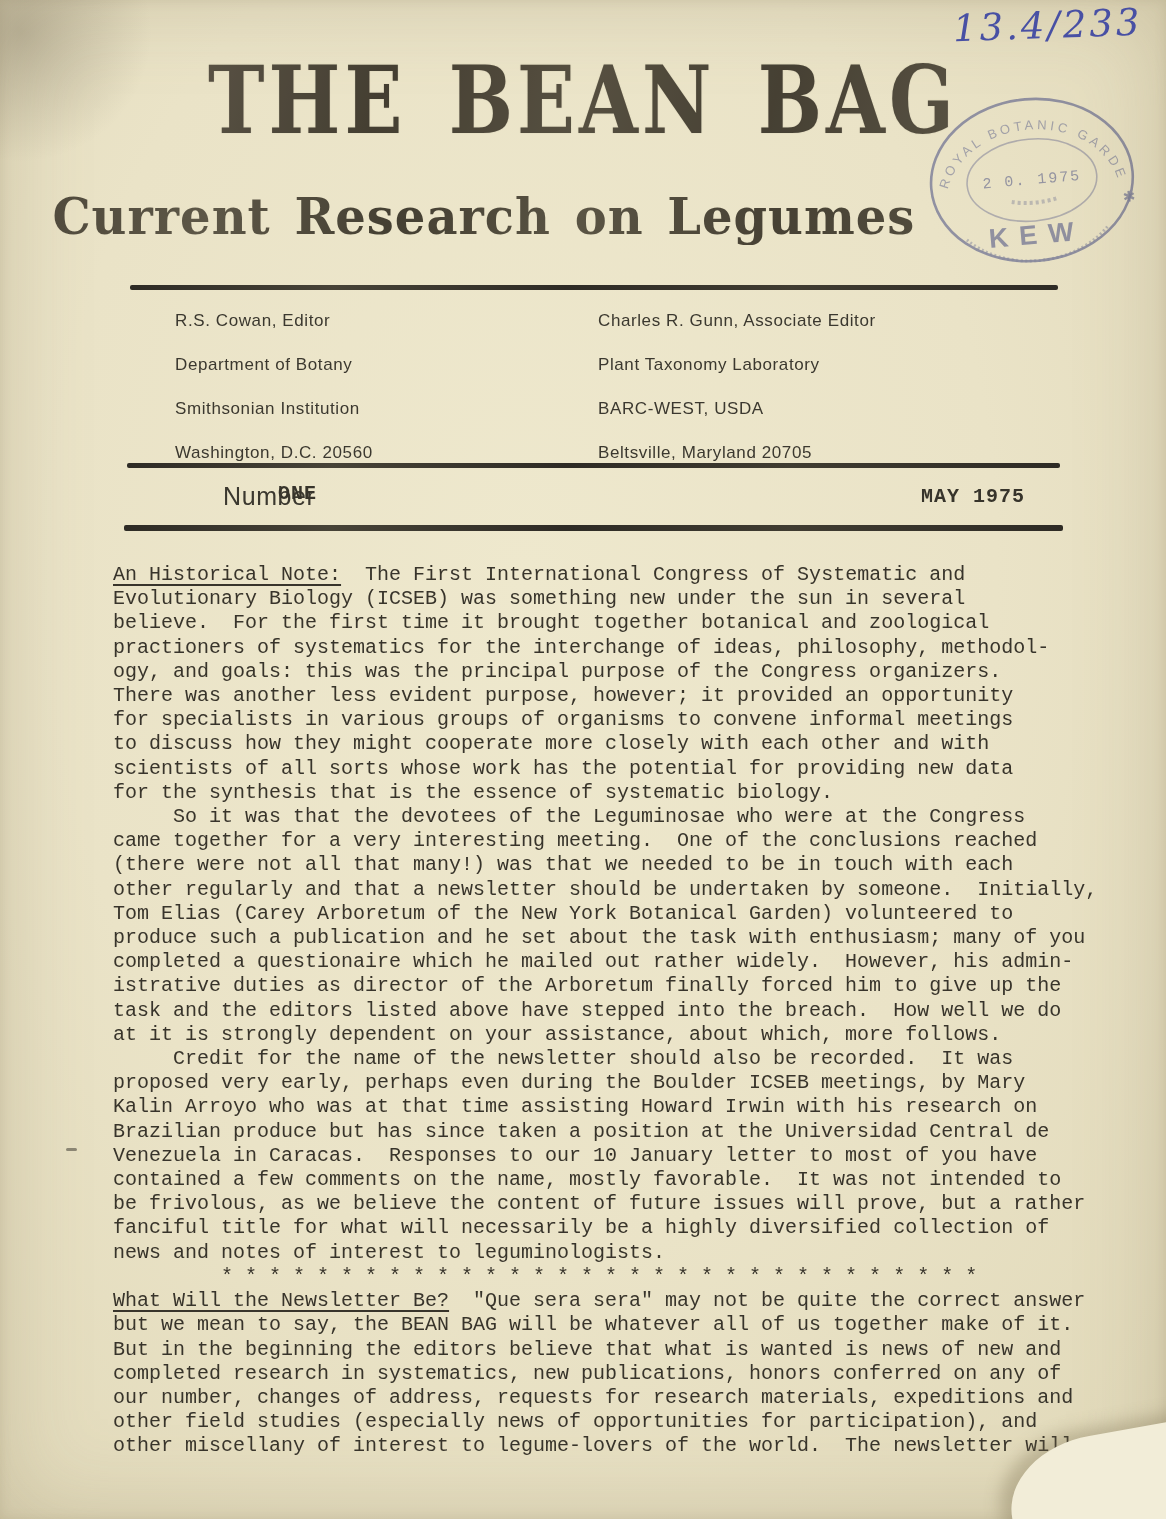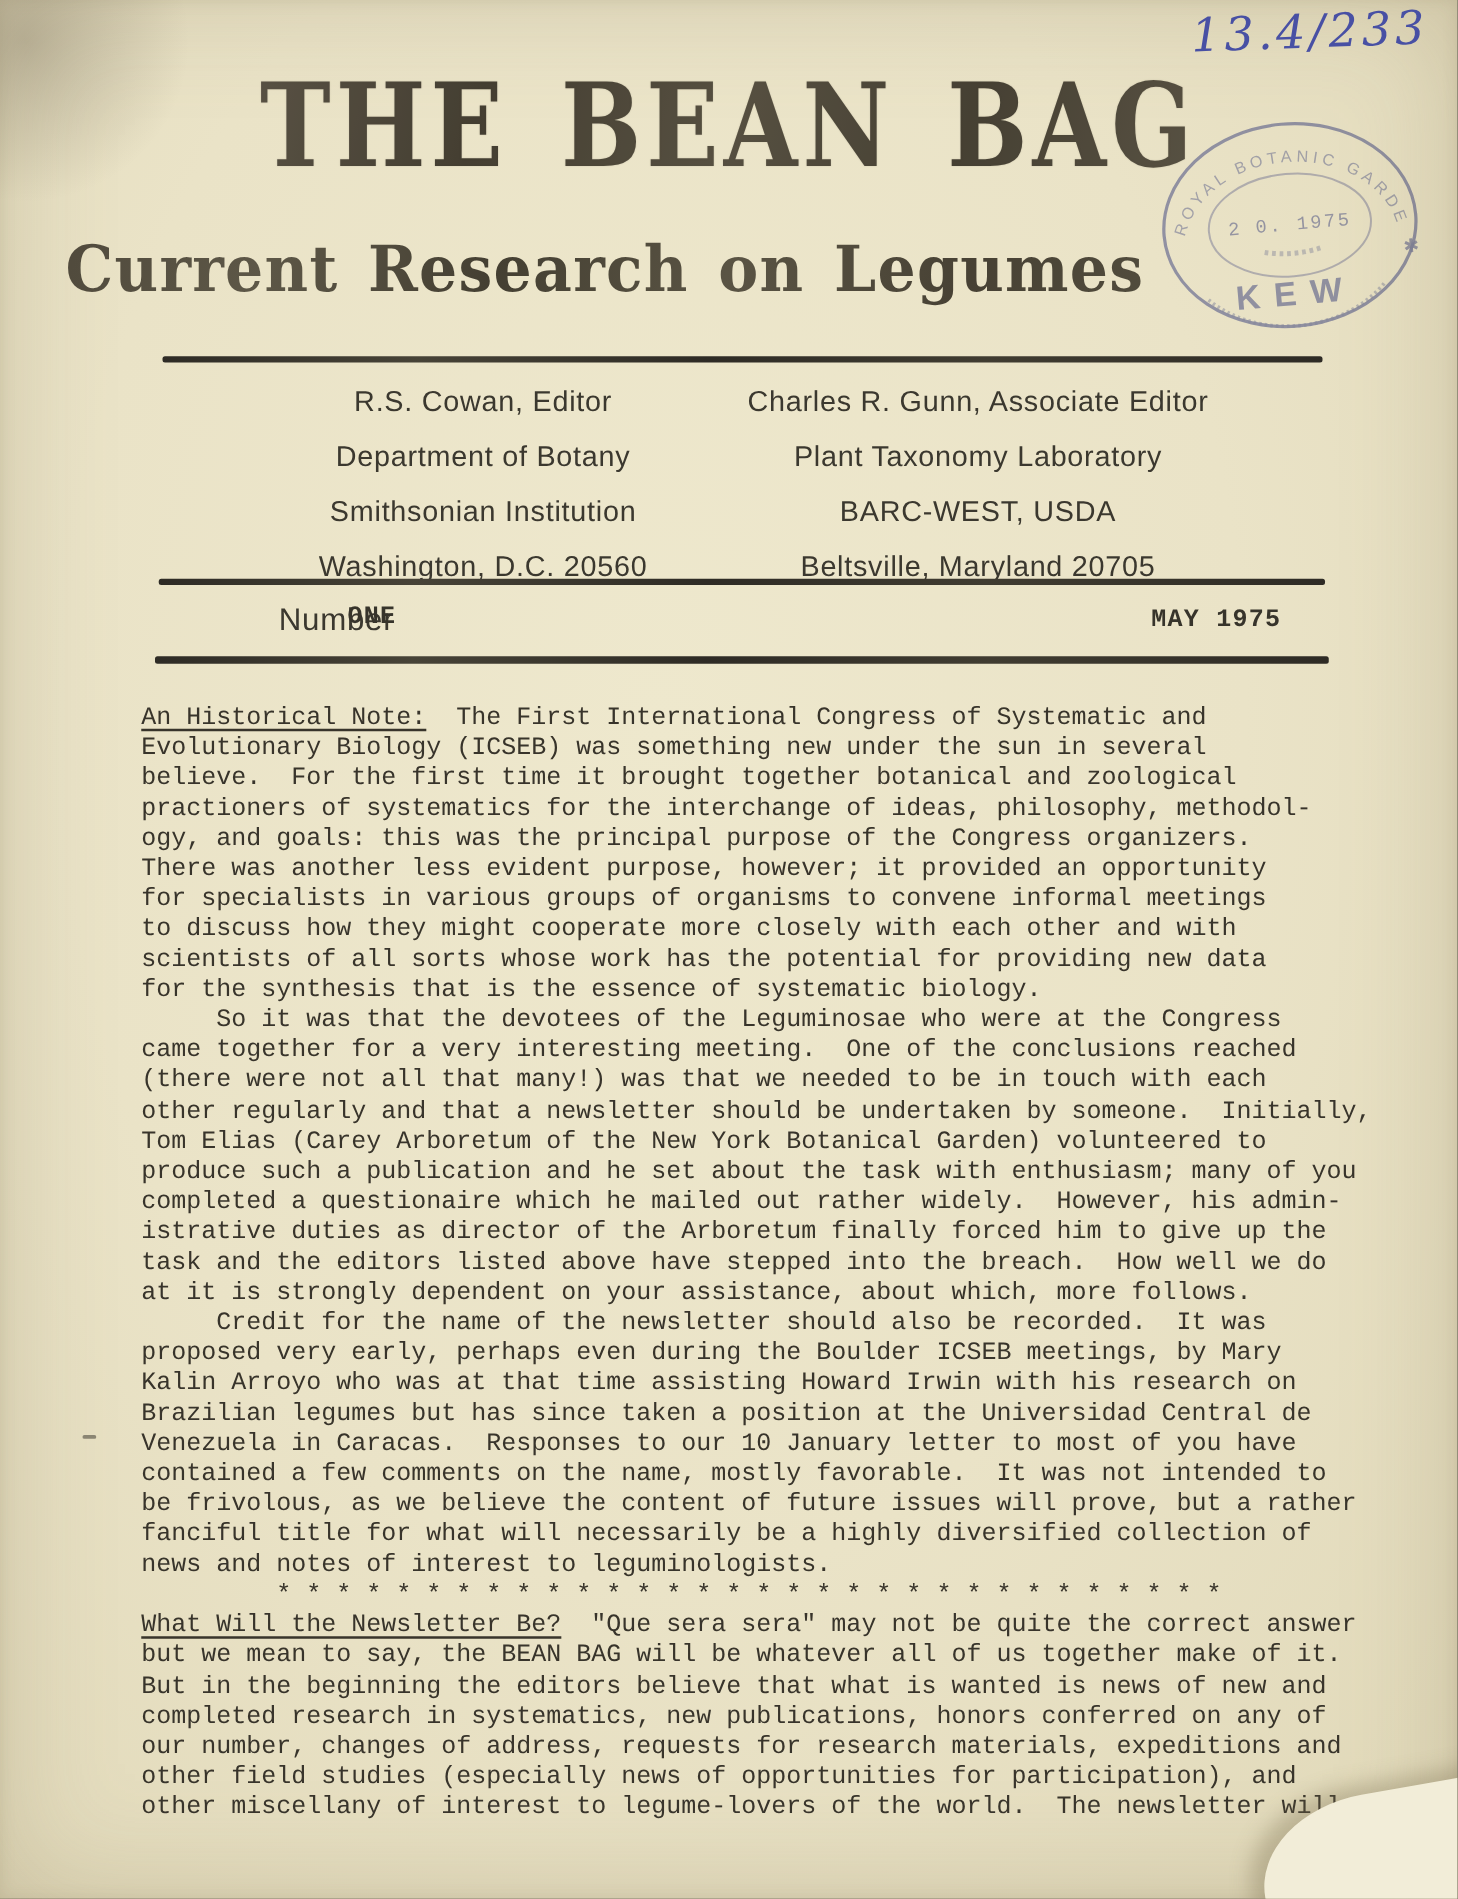--- a/index.html
+++ b/index.html
@@ -48,22 +48,22 @@
     transform: rotate(-5deg); opacity: .88; mix-blend-mode: multiply;
   }
   .rule { position: absolute; border-radius: 2px;
     background: linear-gradient(90deg,#2e2b25,#474337 22%,#2e2b25 47%,#403c31 71%,#2e2b25 100%);
   }
   .rule-a { top: 285px; left: 130px; width: 928px; height: 5px; }
   .rule-b { top: 463px; left: 127px; width: 933px; height: 5px; }
   .rule-c { top: 525px; left: 124px; width: 939px; height: 6px; }
   .masthead {
     position: absolute; top: 299px; left: 175px; width: 900px;
-    font-size: 23px; line-height: 44px; letter-spacing: .6px;
-    color: #3b382f; display: flex; text-align: center;
+    font-size: 17px; line-height: 44px; letter-spacing: .6px;
+    color: #3b382f; display: flex;
   }
   .masthead .col { white-space: nowrap; }
   .masthead .col-editor { width: 423px; }
   .issue-row { position: absolute; top: 482px; left: 175px; right: 141px; height: 38px; }
   .issue-label { font-size: 25px; letter-spacing: .6px; color: #3b382f; margin-left: 48px; }
   .mono { font-family: "Liberation Mono", "DejaVu Sans Mono", monospace; color: #37342b; }
   .issue-number { position: absolute; left: 103px; top: 0px; font-size: 20px; font-weight: bold; letter-spacing: 1px; }
   .issue-date { position: absolute; right: 0; top: 3px; font-size: 20px; font-weight: bold; letter-spacing: 1px; }
   .body-text {
     position: absolute; top: 563px; left: 113px; width: 1045px;
@@ -151,21 +151,21 @@
       <div class="line">other regularly and that a newsletter should be undertaken by someone.  Initially,</div>
       <div class="line">Tom Elias (Carey Arboretum of the New York Botanical Garden) volunteered to</div>
       <div class="line">produce such a publication and he set about the task with enthusiasm; many of you</div>
       <div class="line">completed a questionaire which he mailed out rather widely.  However, his admin-</div>
       <div class="line">istrative duties as director of the Arboretum finally forced him to give up the</div>
       <div class="line">task and the editors listed above have stepped into the breach.  How well we do</div>
       <div class="line">at it is strongly dependent on your assistance, about which, more follows.</div>
       <div class="line">     Credit for the name of the newsletter should also be recorded.  It was</div>
       <div class="line">proposed very early, perhaps even during the Boulder ICSEB meetings, by Mary</div>
       <div class="line">Kalin Arroyo who was at that time assisting Howard Irwin with his research on</div>
-      <div class="line">Brazilian legumes but has since taken a position at the Universidad Central de</div>
+      <div class="line">Brazilian produce but has since taken a position at the Universidad Central de</div>
       <div class="line">Venezuela in Caracas.  Responses to our 10 January letter to most of you have</div>
       <div class="line">contained a few comments on the name, mostly favorable.  It was not intended to</div>
       <div class="line">be frivolous, as we believe the content of future issues will prove, but a rather</div>
       <div class="line">fanciful title for what will necessarily be a highly diversified collection of</div>
       <div class="line">news and notes of interest to leguminologists.</div>
       <div class="line">         * * * * * * * * * * * * * * * * * * * * * * * * * * * * * * * *</div>
       <div class="line"><span class="u">What Will the Newsletter Be?</span>  "Que sera sera" may not be quite the correct answer</div>
       <div class="line">but we mean to say, the BEAN BAG will be whatever all of us together make of it.</div>
       <div class="line">But in the beginning the editors believe that what is wanted is news of new and</div>
       <div class="line">completed research in systematics, new publications, honors conferred on any of</div>

